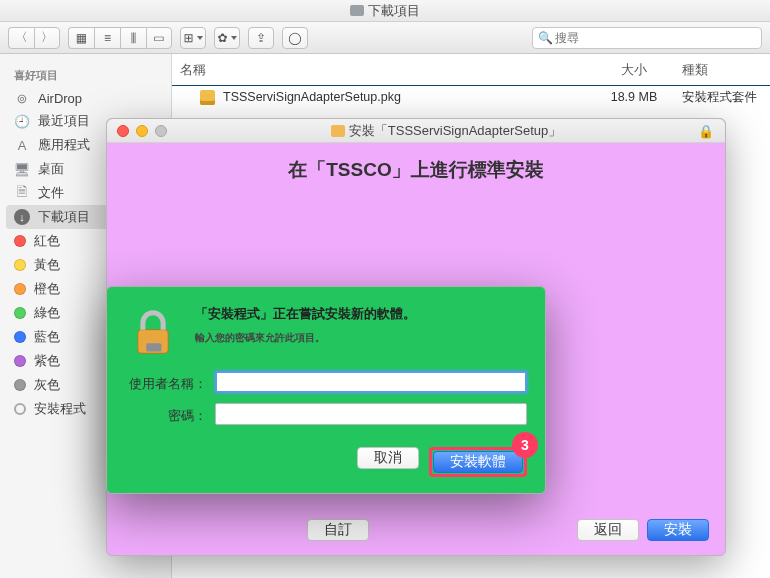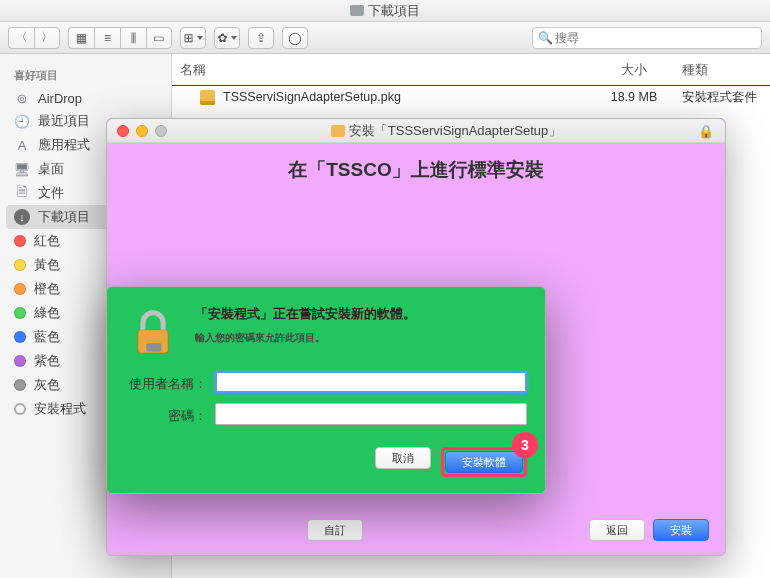--- a/index.html
+++ b/index.html
@@ -57,21 +57,21 @@
 .lock-corner { position:absolute; right:10px; top:5px; color:#7a7a7a; font-size:13px; }
 .inst-sub { text-align:center; font-size:19px; font-weight:600; color:#333; padding:14px 0 10px; }
 .inst-body { display:flex; padding:0 14px; gap:12px; }
 .steps { width:150px; font-size:13px; color:#555; padding-top:10px; }
 .step { display:flex; align-items:center; gap:8px; padding:5px 4px; }
 .bullet { width:7px; height:7px; border-radius:50%; background:#bfbfbf; }
 .step.active .bullet { background:#3b6fd6; }
 .step.active { font-weight:600; color:#222; }
 .inst-main { flex:1; background:#fff; border:1px solid #d6d6d6; border-radius:3px; padding:14px 16px; font-size:13px; color:#333; line-height:1.8; min-height:200px; }
 .inst-bottom { position:absolute; bottom:14px; left:0; right:0; display:flex; padding:0 16px; align-items:center;margin-top:20px; }
-.btn { background:linear-gradient(#fefefe,#f2f2f2); border:1px solid #c4c4c4; border-radius:4px; height:22px; padding:0 16px; font-size:11px; color:#333; margin-left:8px; }
+.btn { background:linear-gradient(#fefefe,#f2f2f2); border:1px solid #c4c4c4; border-radius:4px; height:22px; padding:0 16px; font-size:14px; color:#333; margin-left:8px; }
 .btn.primary { background:linear-gradient(#6ea8ff,#2a72ea); border-color:#2a6de0; color:#fff; }
 .inst-bottom .spacer { flex:1; }
 
 
 .auth { position:absolute; left:106px; top:286px; width:440px; background:#22c55e; border:1px solid #b0b0b0; border-radius:6px; box-shadow:0 16px 50px rgba(0,0,0,.45); padding:18px 18px 16px; }
 .auth-top { display:flex; gap:14px; }
 .lock-big { width:56px; height:56px; flex-shrink:0; display:flex; align-items:center; justify-content:center; }
 .lock-big svg { width:54px; height:54px; }
 .auth-text { font-size:13px; color:#222; }
 .auth-text .bold { font-weight:700; margin-bottom:8px; }

